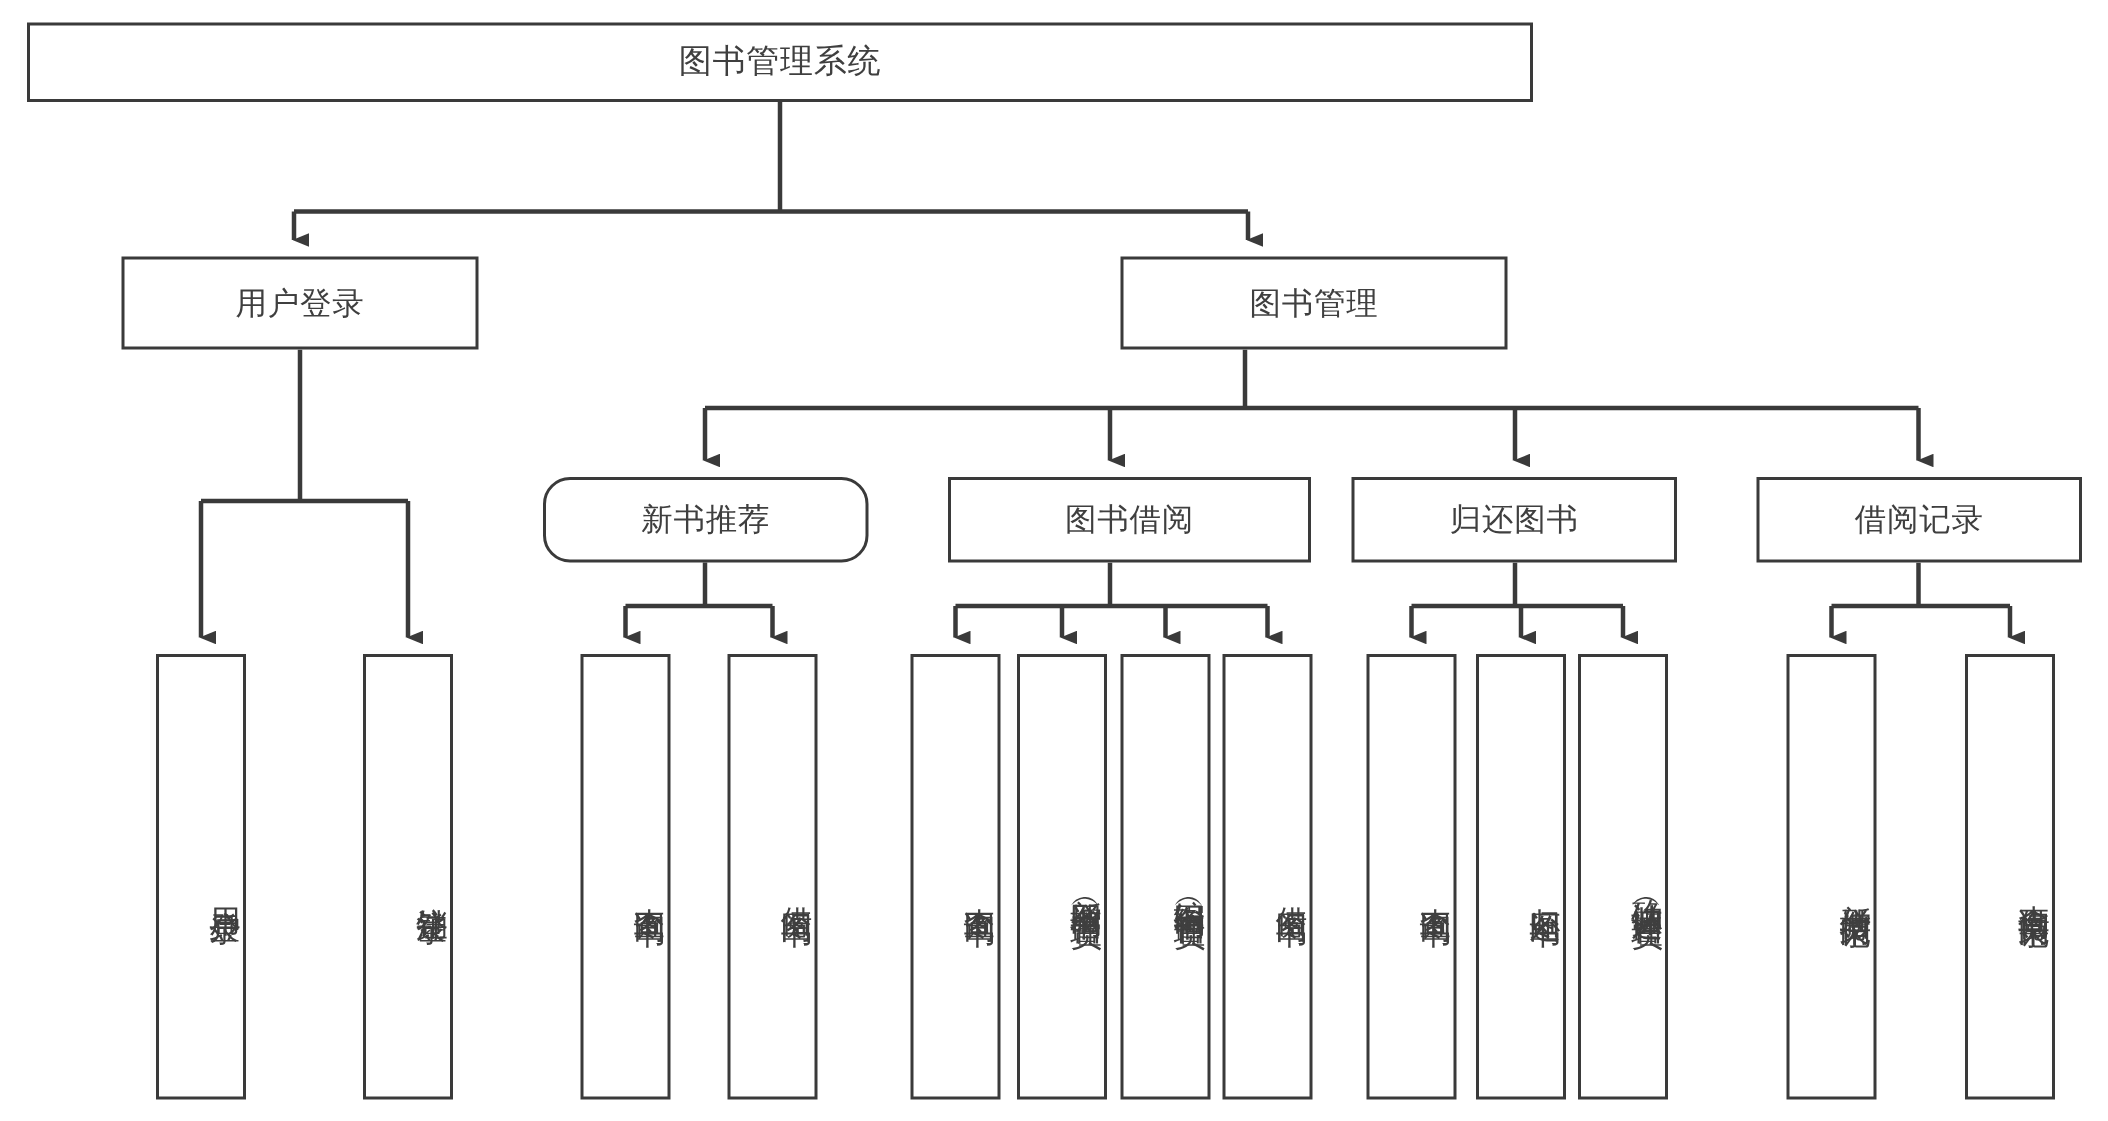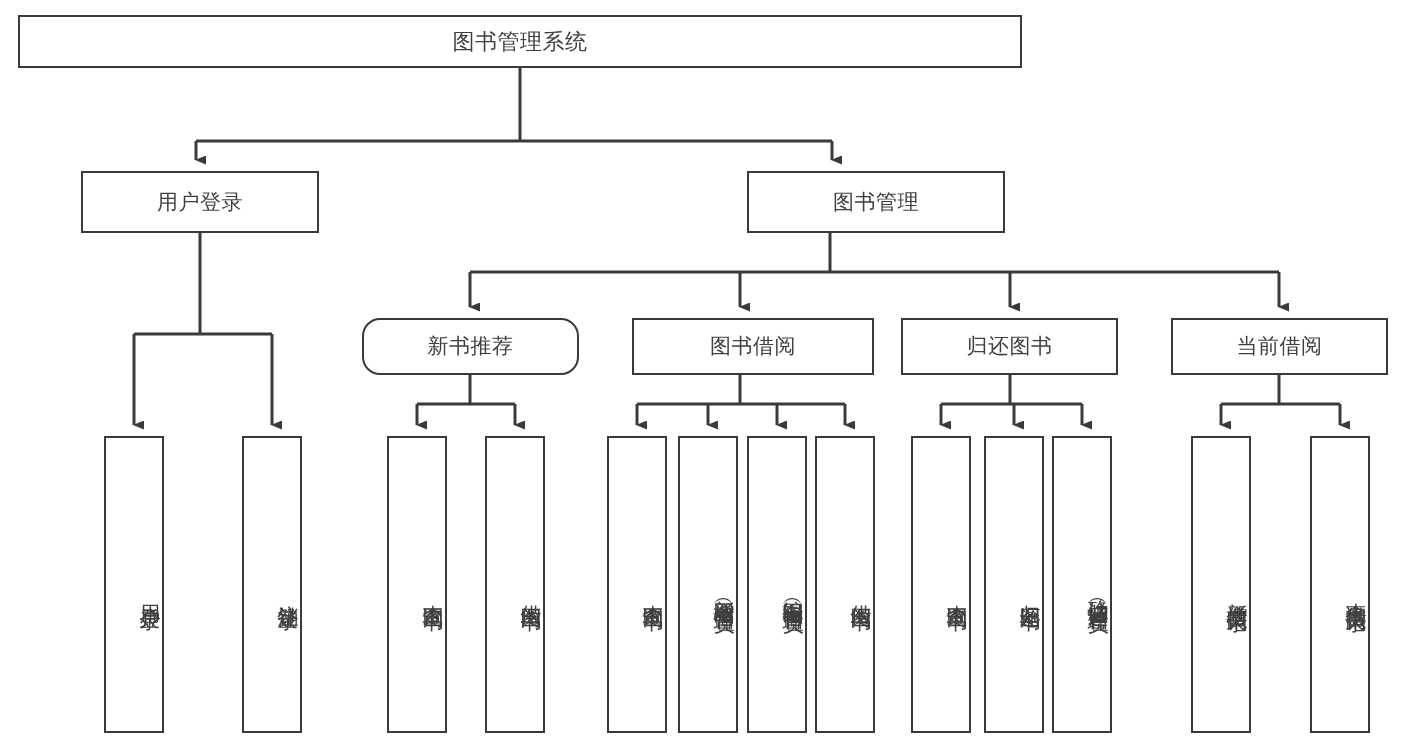--- a/index.html
+++ b/index.html
@@ -137,21 +137,21 @@
       <div class="node level3" style="left: 362px; top: 318px; width: 217px; height: 57px; border-radius: 18px;">
         <span>新书推荐</span>
       </div>
       <div class="node level3" style="left: 632px; top: 318px; width: 242px; height: 57px;">
         <span>图书借阅</span>
       </div>
       <div class="node level3" style="left: 901px; top: 318px; width: 217px; height: 57px;">
         <span>归还图书</span>
       </div>
       <div class="node level3" style="left: 1171px; top: 318px; width: 217px; height: 57px;">
-        <span>当前借阅</span>
+        <span>借阅记录</span>
       </div>
       <div class="node leaf" style="left: 104px; top: 436px; width: 60px; height: 297px;">
         <span class="vtext">用户登录</span>
       </div>
       <div class="node leaf" style="left: 242px; top: 436px; width: 60px; height: 297px;">
         <span class="vtext">注销登录</span>
       </div>
       <div class="node leaf" style="left: 387px; top: 436px; width: 60px; height: 297px;">
         <span class="vtext">查询图书</span>
       </div>

